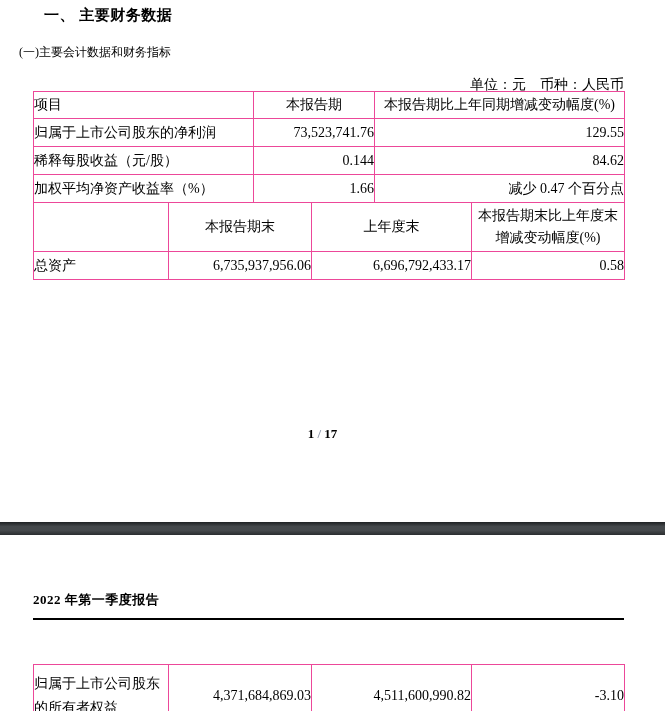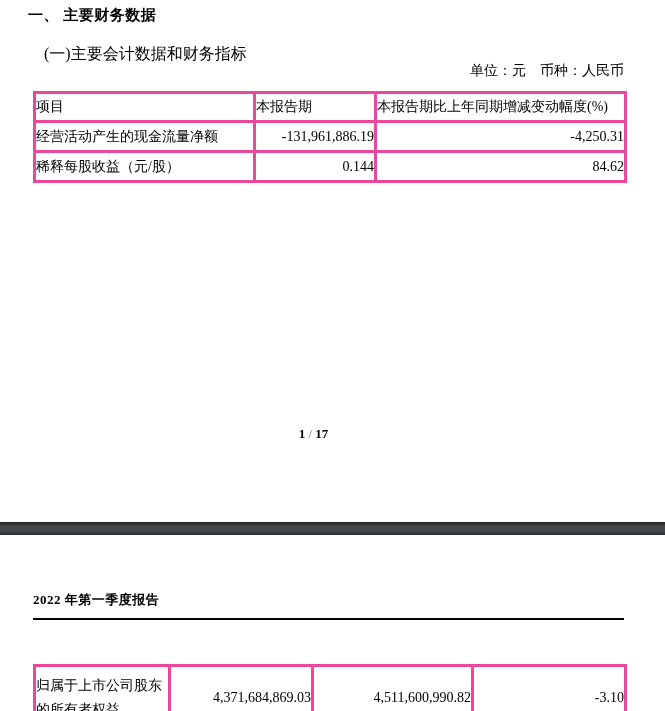--- a/index.html
+++ b/index.html
@@ -6,53 +6,53 @@
   body {
     width:665px; height:711px;
     background:#ffffff;
     font-family:"Liberation Serif","DejaVu Serif",serif;
     color:#000;
     overflow:hidden;
     position:relative;
   }
   .abs { position:absolute; }
   .sec-title {
-    left:28px; top:6px;
+    left:44px; top:6px;
     font-size:15px; font-weight:bold;
     letter-spacing:0.5px;
     font-family:Liberation Serif, serif;
   }
   .subsec {
-    left:44px; top:44px;
-    font-size:16px;
+    left:19px; top:44px;
+    font-size:12px;
   }
   .unit-note {
-    left:33px; top:62px; width:591px;
+    left:33px; top:76px; width:591px;
     font-size:14px; text-align:right;
   }
   .tables { left:33px; top:91px; width:591px; }
   table.fin {
     border-collapse:collapse; table-layout:fixed;
     width:591px; font-size:14px; color:#000;
   }
   table.fin td {
-    border:3px solid #ec4899;
+    border:1px solid #ec4899;
     padding:0; overflow:hidden;
     vertical-align:middle;
   }
   table.t2 { margin-top:-1px; }
   td.lbl { text-align:left; padding:1px 2px 1px 3px; line-height:24px; }
   td.val { text-align:right; padding:1px 3px 1px 2px; }
-  td.ctr { line-height:22px; }
+  td.ctr { text-align:center; line-height:22px; }
   tr.h26 td { height:26px; }
   tr.h27 td { height:27px; }
   tr.h48 td { height:48px; }
   tr.h62 td { height:62px; }
   .page-footer {
-    left:18px; top:426px; width:591px;
+    left:27px; top:426px; width:591px;
     text-align:center; font-size:13px; font-weight:bold;
   }
   .sep-band {
     left:0; top:522px; width:665px; height:13px;
   }
   .p2-title {
     left:33px; top:591px; width:591px;
     font-size:13px; font-weight:bold;
     letter-spacing:0.5px;
   }
@@ -77,32 +77,59 @@
         <col style="width:121px">
         <col style="width:250px">
       </colgroup>
     <tbody>
         <tr class="h26">
       <td class="lbl">项目</td>
       <td class="ctr">本报告期</td>
       <td class="ctr">本报告期比上年同期增减变动幅度(%)</td>
     </tr>
     <tr class="h27">
-      <td class="lbl">经营活动产生的现金流量净额</td>
-      <td class="val">-131,961,886.19</td>
-      <td class="val">-4,250.31</td>
+      <td class="lbl">归属于上市公司股东的净利润</td>
+      <td class="val">73,523,741.76</td>
+      <td class="val">129.55</td>
     </tr>
     <tr class="h27">
       <td class="lbl">稀释每股收益（元/股）</td>
       <td class="val">0.144</td>
       <td class="val">84.62</td>
     </tr>
+    <tr class="h27">
+      <td class="lbl">加权平均净资产收益率（%）</td>
+      <td class="val">1.66</td>
+      <td class="val">减少 0.47 个百分点</td>
+    </tr>
   </tbody>
     </table>
 
+  <table class="fin t2">
+    <colgroup>
+        <col style="width:135px">
+        <col style="width:143px">
+        <col style="width:160px">
+        <col style="width:153px">
+      </colgroup>
+    <tbody>
+        <tr class="h48">
+      <td class="lbl"></td>
+      <td class="ctr">本报告期末</td>
+      <td class="ctr">上年度末</td>
+      <td class="ctr">本报告期末比上年度末增减变动幅度(%)</td>
+    </tr>
+    <tr class="h27">
+      <td class="lbl">总资产</td>
+      <td class="val">6,735,937,956.06</td>
+      <td class="val">6,696,792,433.17</td>
+      <td class="val">0.58</td>
+    </tr>
+  </tbody>
+    </table>
 </div>
 
 <div class="abs page-footer"><span>1</span> <span style="color:#8f98ab;">/</span> <span>17</span></div>
 
 <div class="abs sep-band" style="background:linear-gradient(to bottom,#1e2123 0%,#45494c 35%,#45494c 65%,#2a2d2f 100%);"></div>
 
 <div class="abs p2-title">2022 年第一季度报告</div>
 <div class="abs p2-rule"></div>
 
 <div class="abs p2-table">

